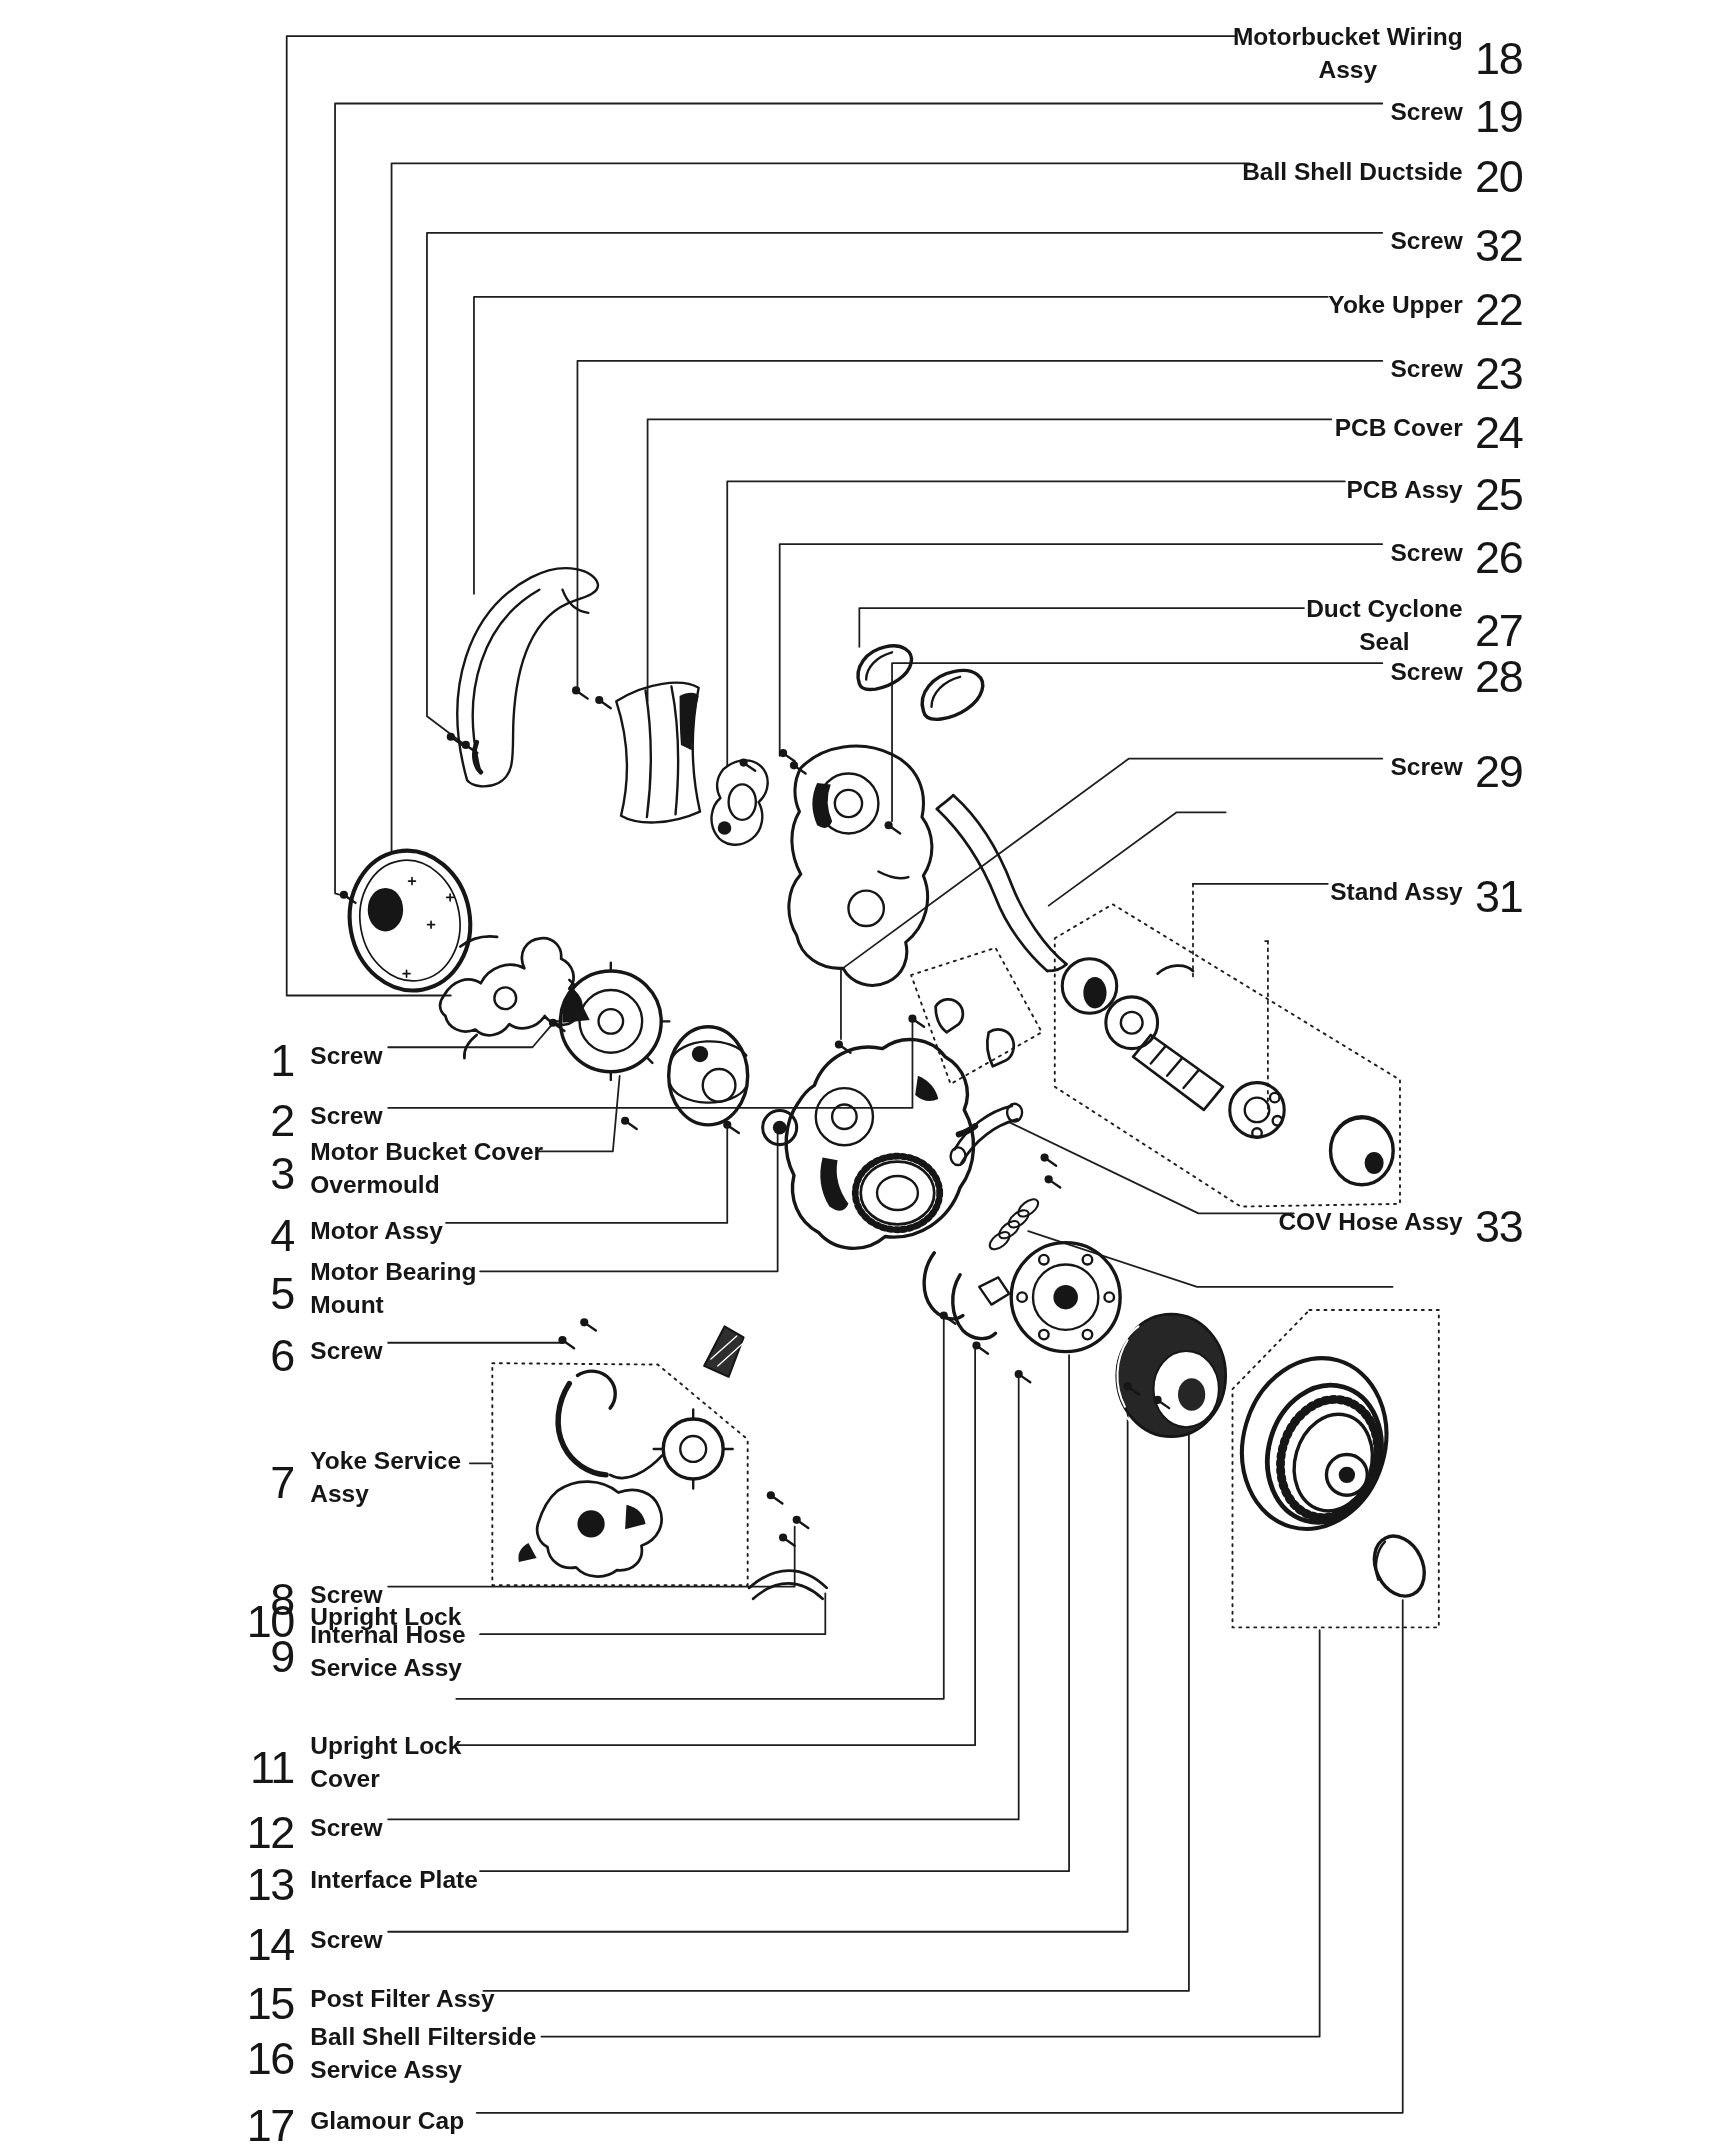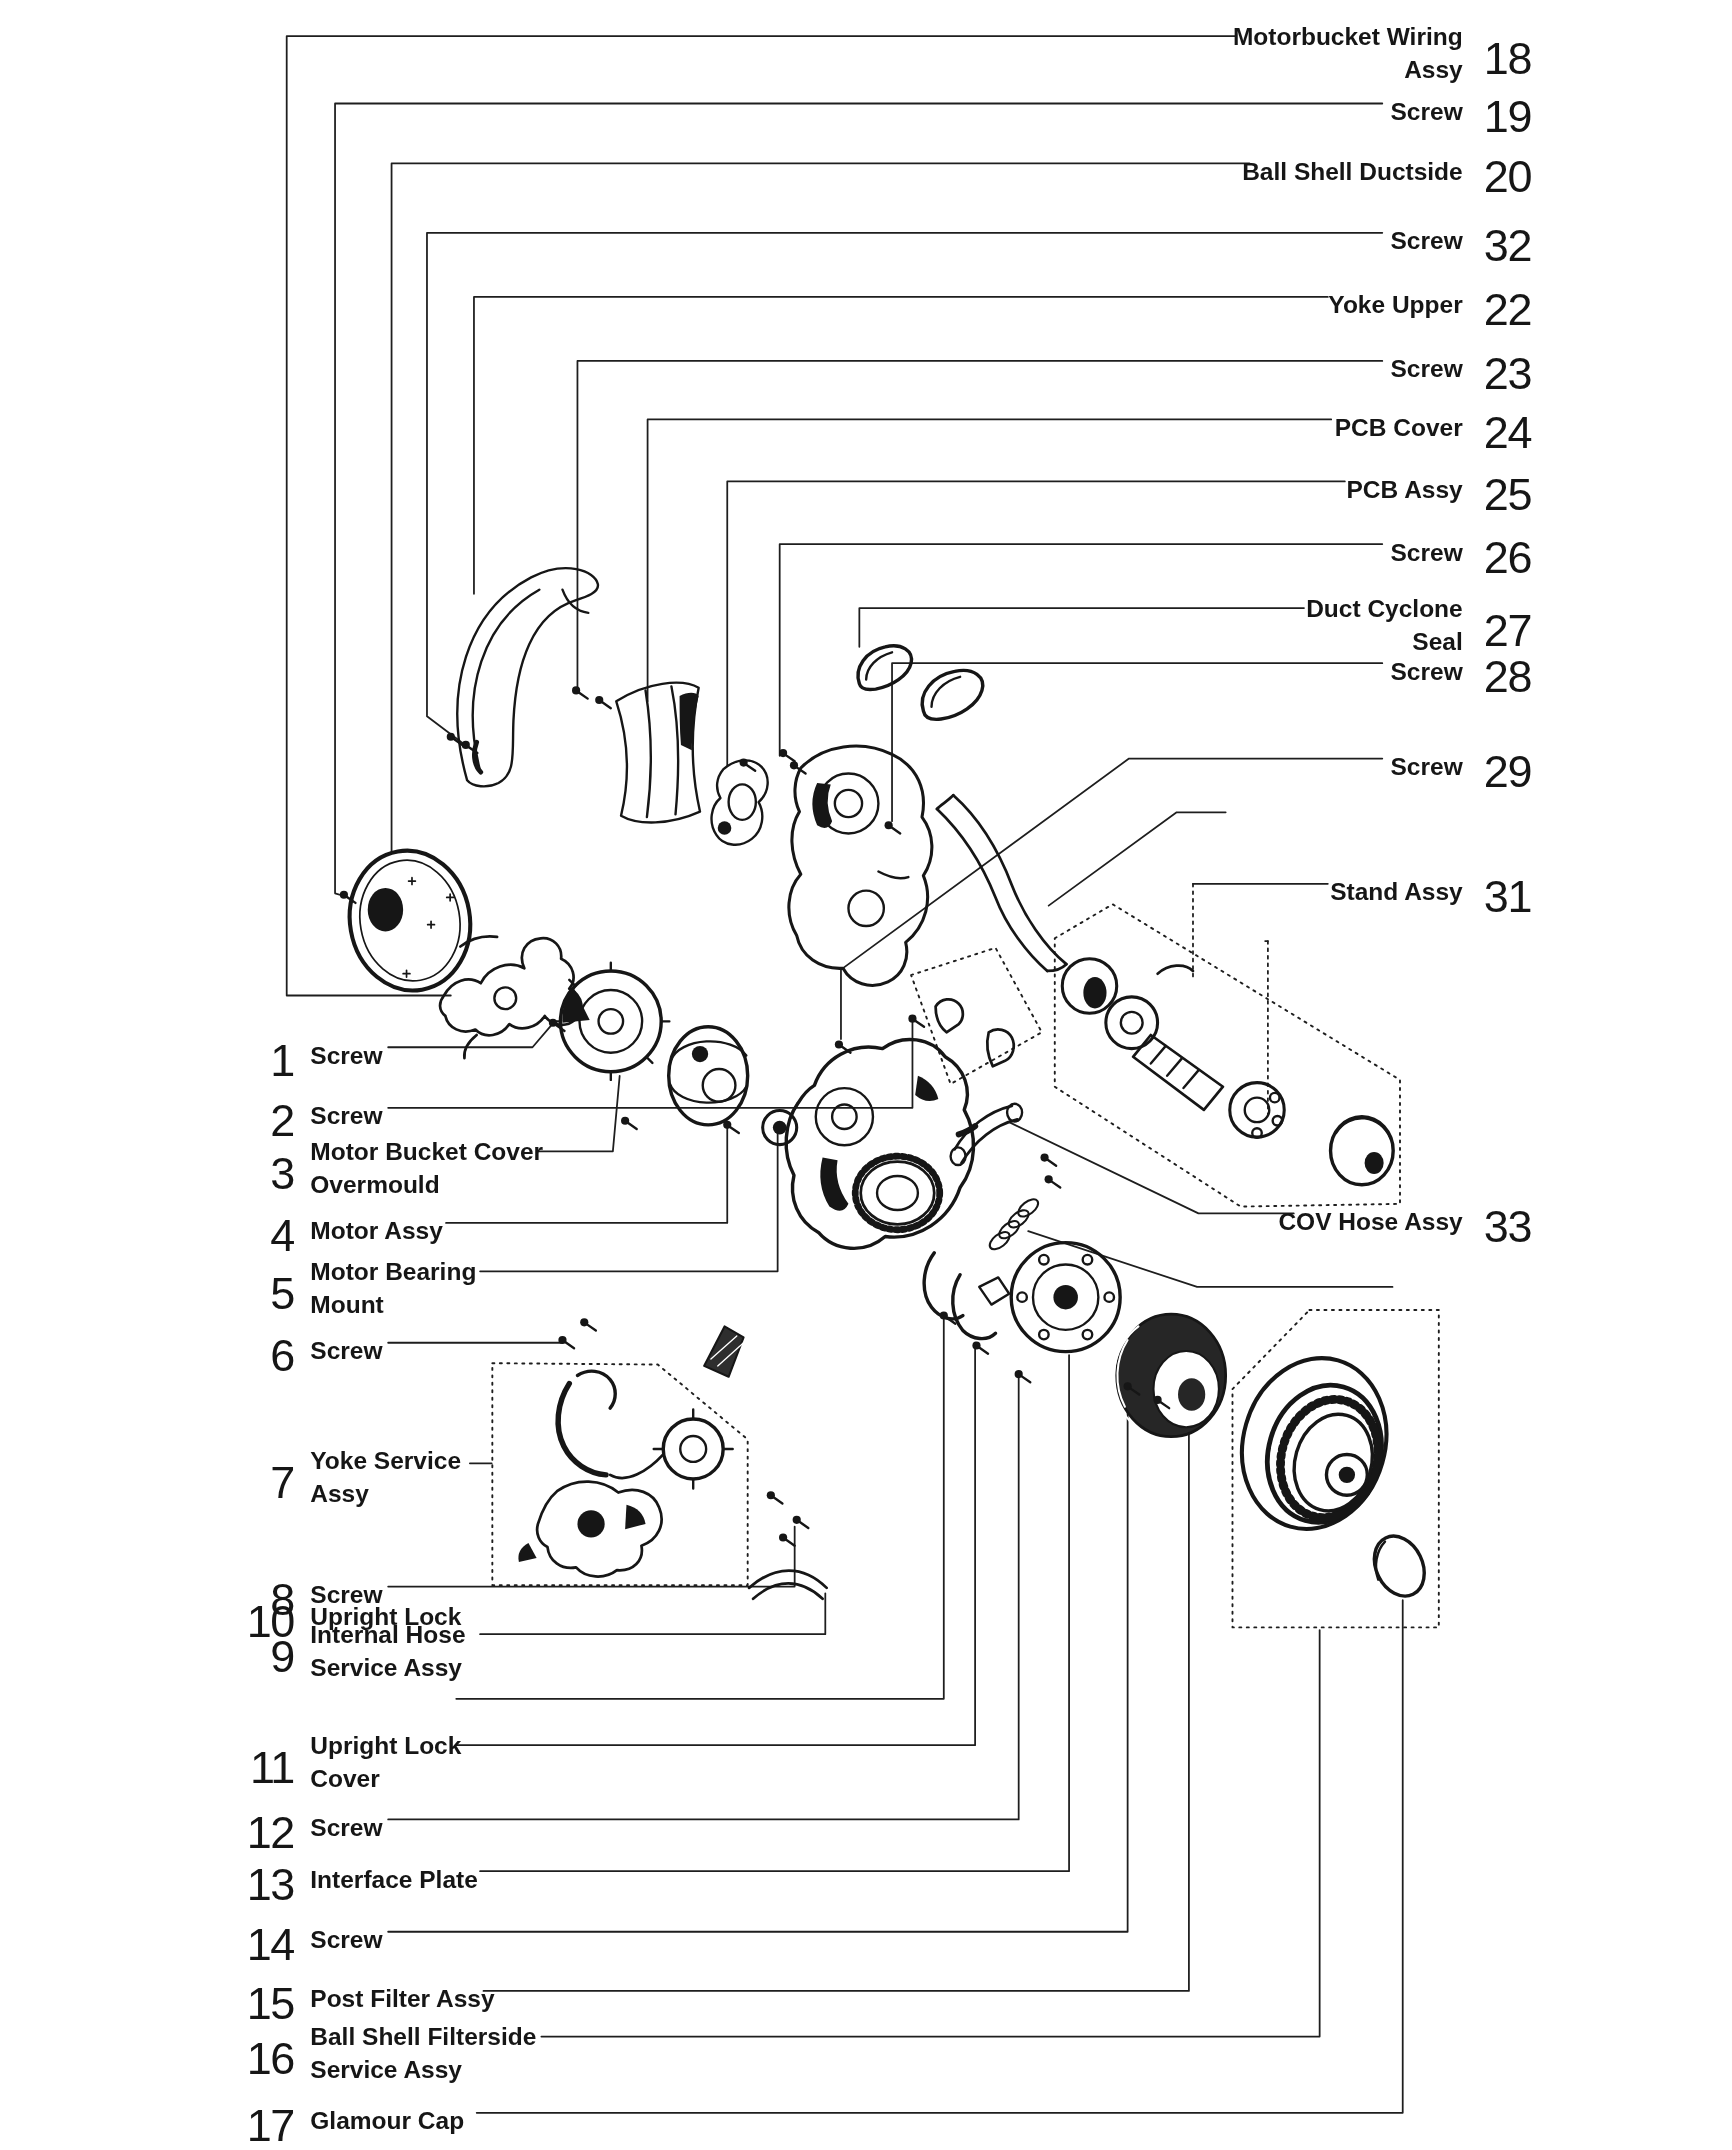--- a/index.html
+++ b/index.html
@@ -4,23 +4,23 @@
 <style>
   html,body{margin:0;padding:0;background:#ffffff;}
   #page{position:relative;width:1733px;height:2151px;background:#ffffff;overflow:hidden;
         font-family:"Liberation Sans",sans-serif;color:#161616;}
   #diagram-svg{position:absolute;left:0;top:0;width:1733px;height:2151px;}
   .row{position:absolute;display:flex;align-items:center;}
   .row .num{font-size:45px;font-weight:400;letter-spacing:-1.4px;line-height:48px;transform:translateY(6.1px);}
   .row.left{left:240px;}
   .row.left .num{width:54px;text-align:right;margin-right:16.3px;flex:none;}
   .row.right{left:946px;width:594px;justify-content:flex-end;}
-  .row.right .num{width:65px;text-align:center;margin-left:12.3px;flex:none;}
+  .row.right .num{width:65px;text-align:left;margin-left:12.3px;flex:none;}
   .txt{font-size:24.5px;font-weight:700;line-height:33px;letter-spacing:0px;}
-  .row.right .txt{text-align:right;}
+  .row.right .txt{text-align:center;}
   .ln{display:block;white-space:nowrap;}
 </style>
 </head>
 <body>
 
 <div id="page">
 
   <svg id="diagram-svg" viewBox="0 0 2545 3159" fill="none" stroke="#161616" stroke-width="3.5" stroke-linecap="round" stroke-linejoin="round">
     <defs>
       <g id="sc" stroke="#161616">

